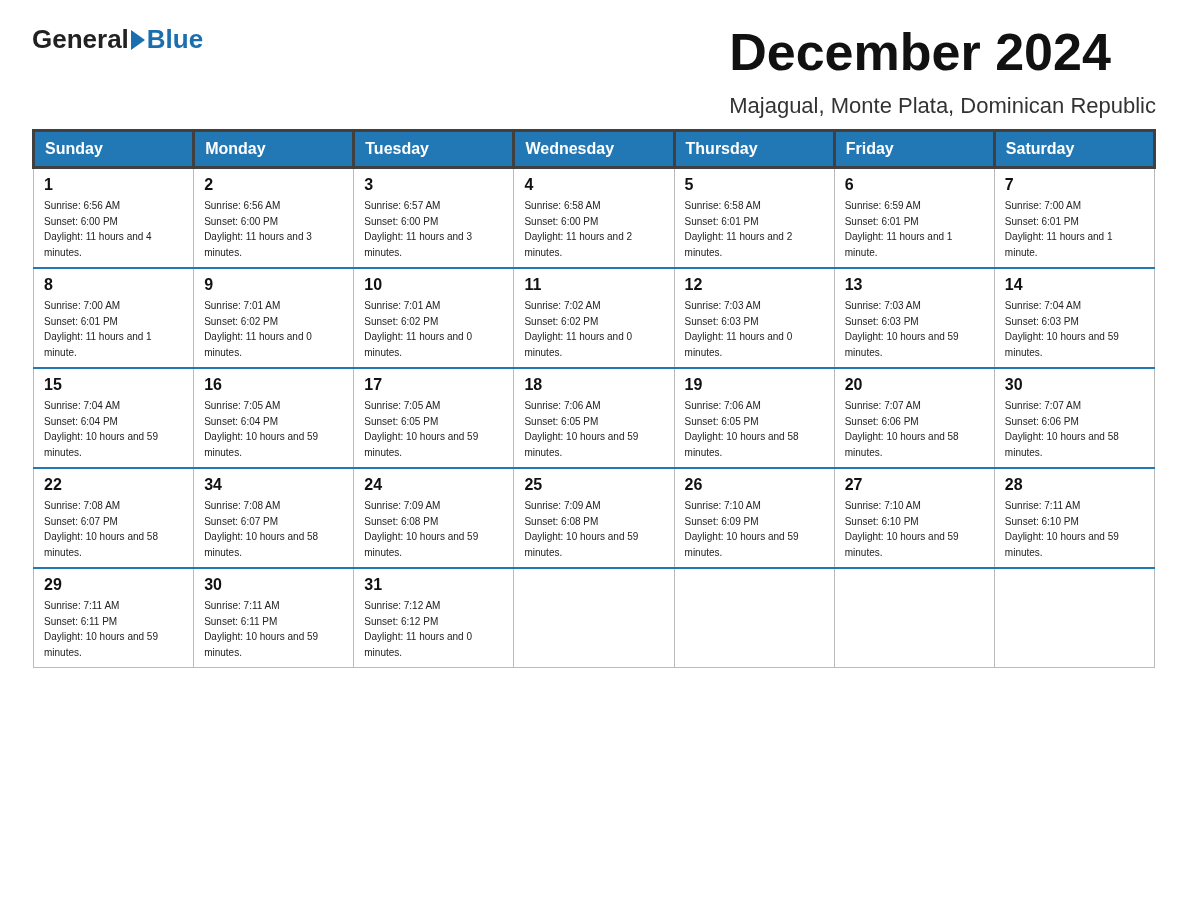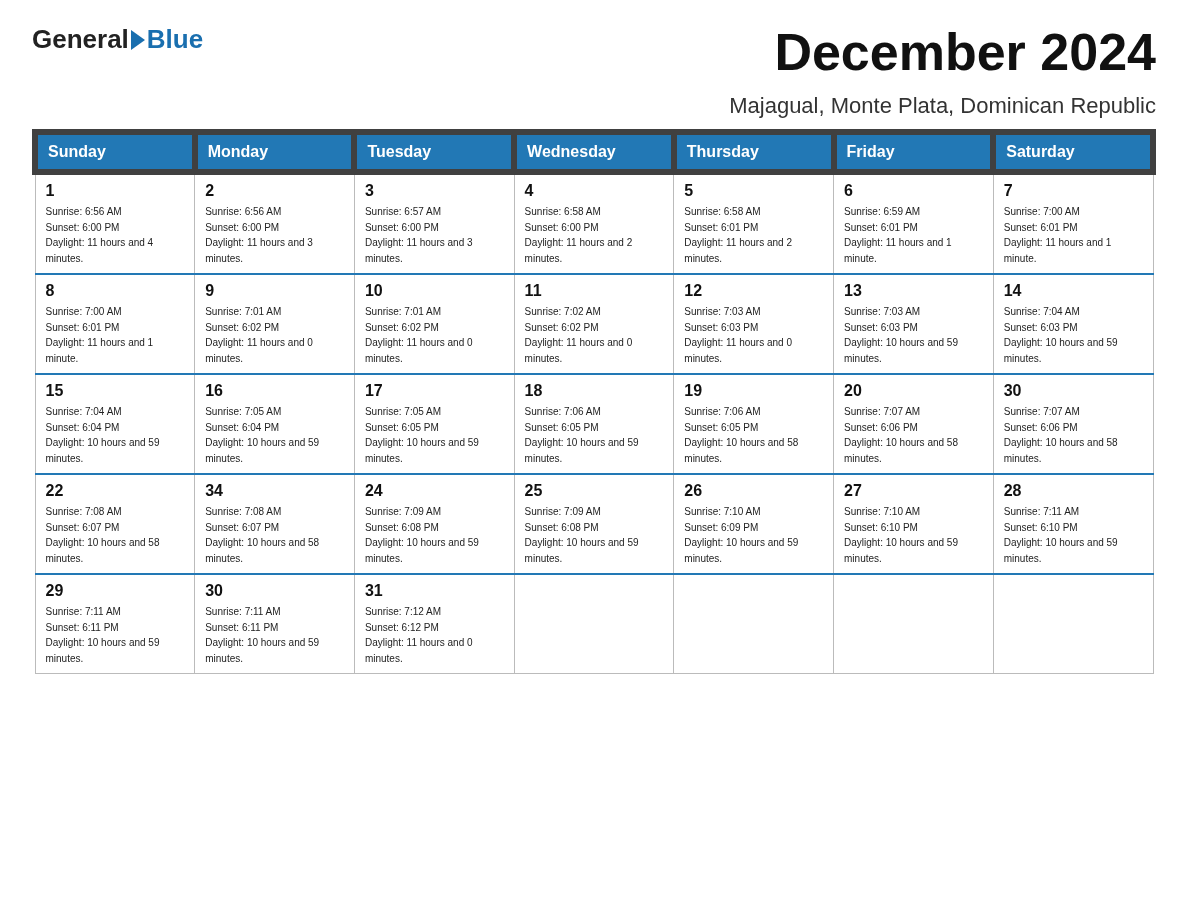--- a/index.html
+++ b/index.html
@@ -35,21 +35,21 @@
       width: 0;
       height: 0;
       border-left: 14px solid #1a6faf;
       border-top: 10px solid transparent;
       border-bottom: 10px solid transparent;
       margin: 0 2px;
       vertical-align: middle;
     }
     .logo-blue { color: #1a6faf; }
     .title-block {
-      text-align: right;
+      text-align: left;
     }
     .month-title {
       font-size: 52px;
       font-weight: bold;
       color: #111;
       line-height: 1.1;
     }
     .location-title {
       font-size: 22px;
       color: #333;
@@ -60,21 +60,21 @@
       border-collapse: collapse;
       margin-top: 8px;
     }
     .calendar-table th {
       background: #2278b5;
       color: #fff;
       font-size: 16px;
       font-weight: bold;
       padding: 8px 10px;
       text-align: left;
-      border: 6px solid #404040;
+      border: 3px solid #404040;
     }
     .calendar-table td {
       border: 1px solid #bbb;
       vertical-align: top;
       padding: 7px 10px;
       font-size: 13px;
       color: #222;
       width: 14.28%;
       min-height: 90px;
     }

